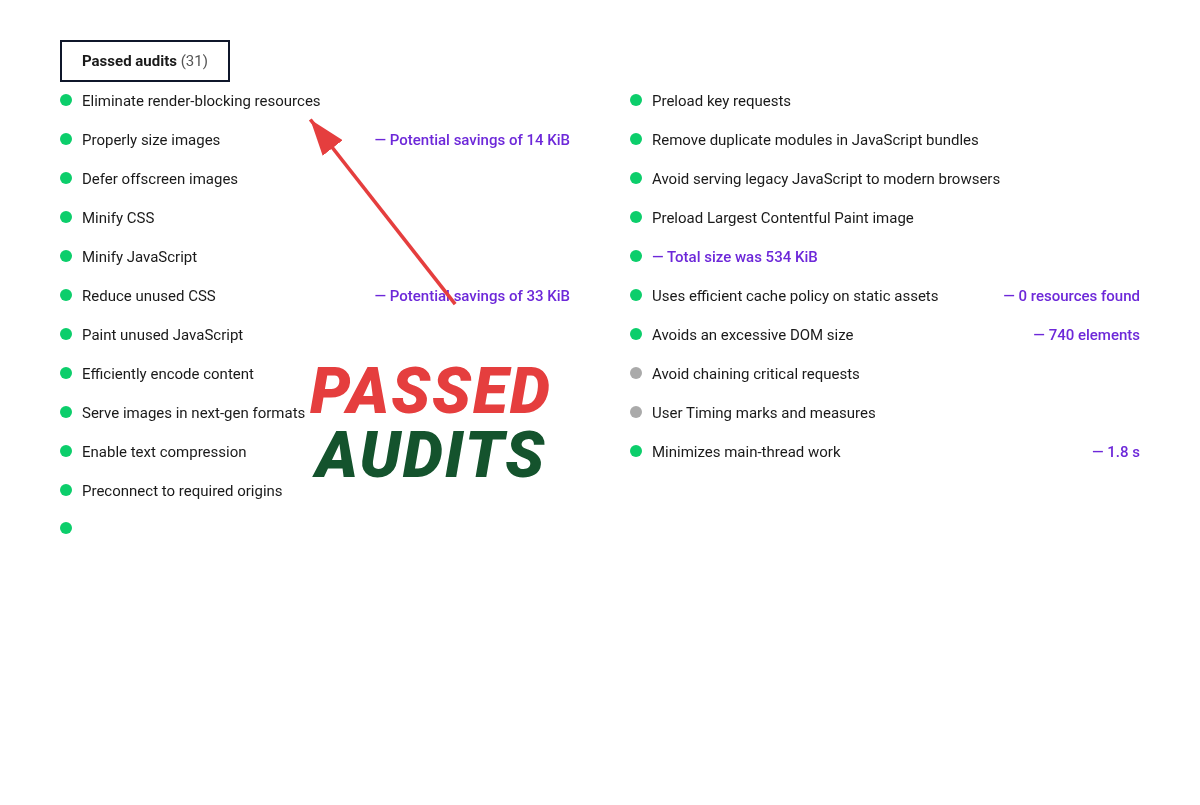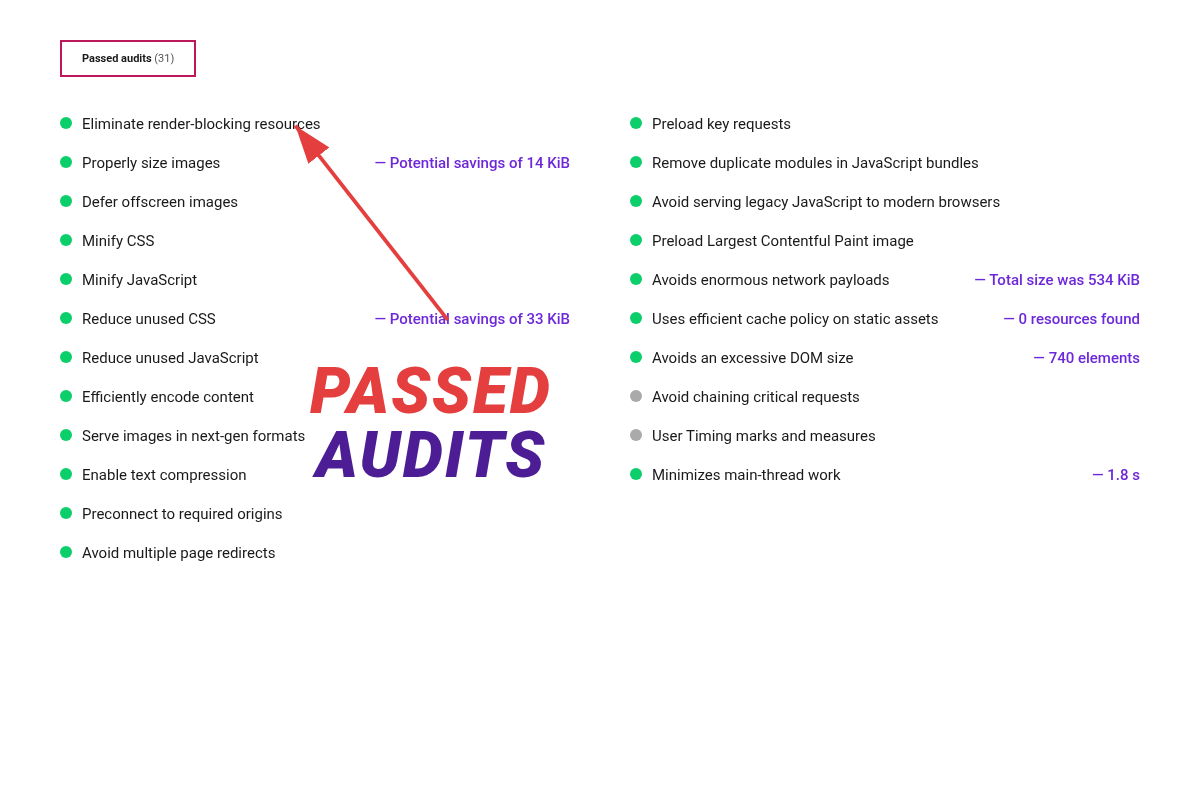--- a/index.html
+++ b/index.html
@@ -16,25 +16,24 @@
       min-height: 805px;
       overflow: hidden;
       position: relative;
     }
     .container {
       padding: 40px 60px;
       position: relative;
     }
     .passed-audits-header {
       display: inline-block;
-      border: 2px solid #be185d;
+      border: 2px solid #0f172a;
       padding: 10px 20px;
-      margin-bottom: 28px;
       font-weight: 700;
-      font-size: 11px;
+      font-size: 15px;
       color: #1a1a1a;
     }
     .passed-audits-count {
       color: #555;
       font-weight: 400;
     }
     .two-col {
       display: grid;
       grid-template-columns: 1fr 1fr;
       gap: 0 60px;
@@ -90,21 +89,21 @@
       color: #e53e3e;
       letter-spacing: 2px;
       line-height: 1;
       text-transform: uppercase;
       font-style: italic;
       text-align: center;
     }
     .passed-stamp .line2 {
       font-size: 64px;
       font-weight: 900;
-      color: #4c1d95;
+      color: #14532d;
       letter-spacing: 2px;
       line-height: 1;
       text-transform: uppercase;
       font-style: italic;
     }
   </style>
 </head>
 <body>
 
 <div class="container">
@@ -139,41 +138,40 @@
           <div class="dot dot-green"></div>
           <span class="audit-label">Minify JavaScript</span>
         </div>
         <div class="audit-item">
           <div class="dot dot-green"></div>
           <span class="audit-label">Reduce unused CSS </span>
           <span class="savings">— Potential savings of 33 KiB</span>
         </div>
         <div class="audit-item">
           <div class="dot dot-green"></div>
-          <span class="audit-label">Reduce unused JavaScript</span>
+          <span class="audit-label">Paint unused JavaScript</span>
         </div>
         <div class="audit-item">
           <div class="dot dot-green"></div>
           <span class="audit-label">Efficiently encode content</span>
         </div>
         <div class="audit-item">
           <div class="dot dot-green"></div>
           <span class="audit-label">Serve images in next-gen formats</span>
         </div>
         <div class="audit-item">
           <div class="dot dot-green"></div>
           <span class="audit-label">Enable text compression</span>
         </div>
         <div class="audit-item">
           <div class="dot dot-green"></div>
           <span class="audit-label">Preconnect to required origins</span>
         </div>
         <div class="audit-item">
           <div class="dot dot-green"></div>
-          <span class="audit-label">Avoid multiple page redirects</span>
         </div>
       </div>
 
     <div id="right-col">
         <div class="audit-item">
           <div class="dot dot-green"></div>
           <span class="audit-label">Preload key requests</span>
         </div>
         <div class="audit-item">
           <div class="dot dot-green"></div>
@@ -182,21 +180,20 @@
         <div class="audit-item">
           <div class="dot dot-green"></div>
           <span class="audit-label">Avoid serving legacy JavaScript to modern browsers</span>
         </div>
         <div class="audit-item">
           <div class="dot dot-green"></div>
           <span class="audit-label">Preload Largest Contentful Paint image</span>
         </div>
         <div class="audit-item">
           <div class="dot dot-green"></div>
-          <span class="audit-label">Avoids enormous network payloads</span>
           <span class="savings"> — Total size was 534 KiB</span>
         </div>
         <div class="audit-item">
           <div class="dot dot-green"></div>
           <span class="audit-label">Uses efficient cache policy on static assets</span>
           <span class="savings"> — 0 resources found</span>
         </div>
         <div class="audit-item">
           <div class="dot dot-green"></div>
           <span class="audit-label">Avoids an excessive DOM size</span>

